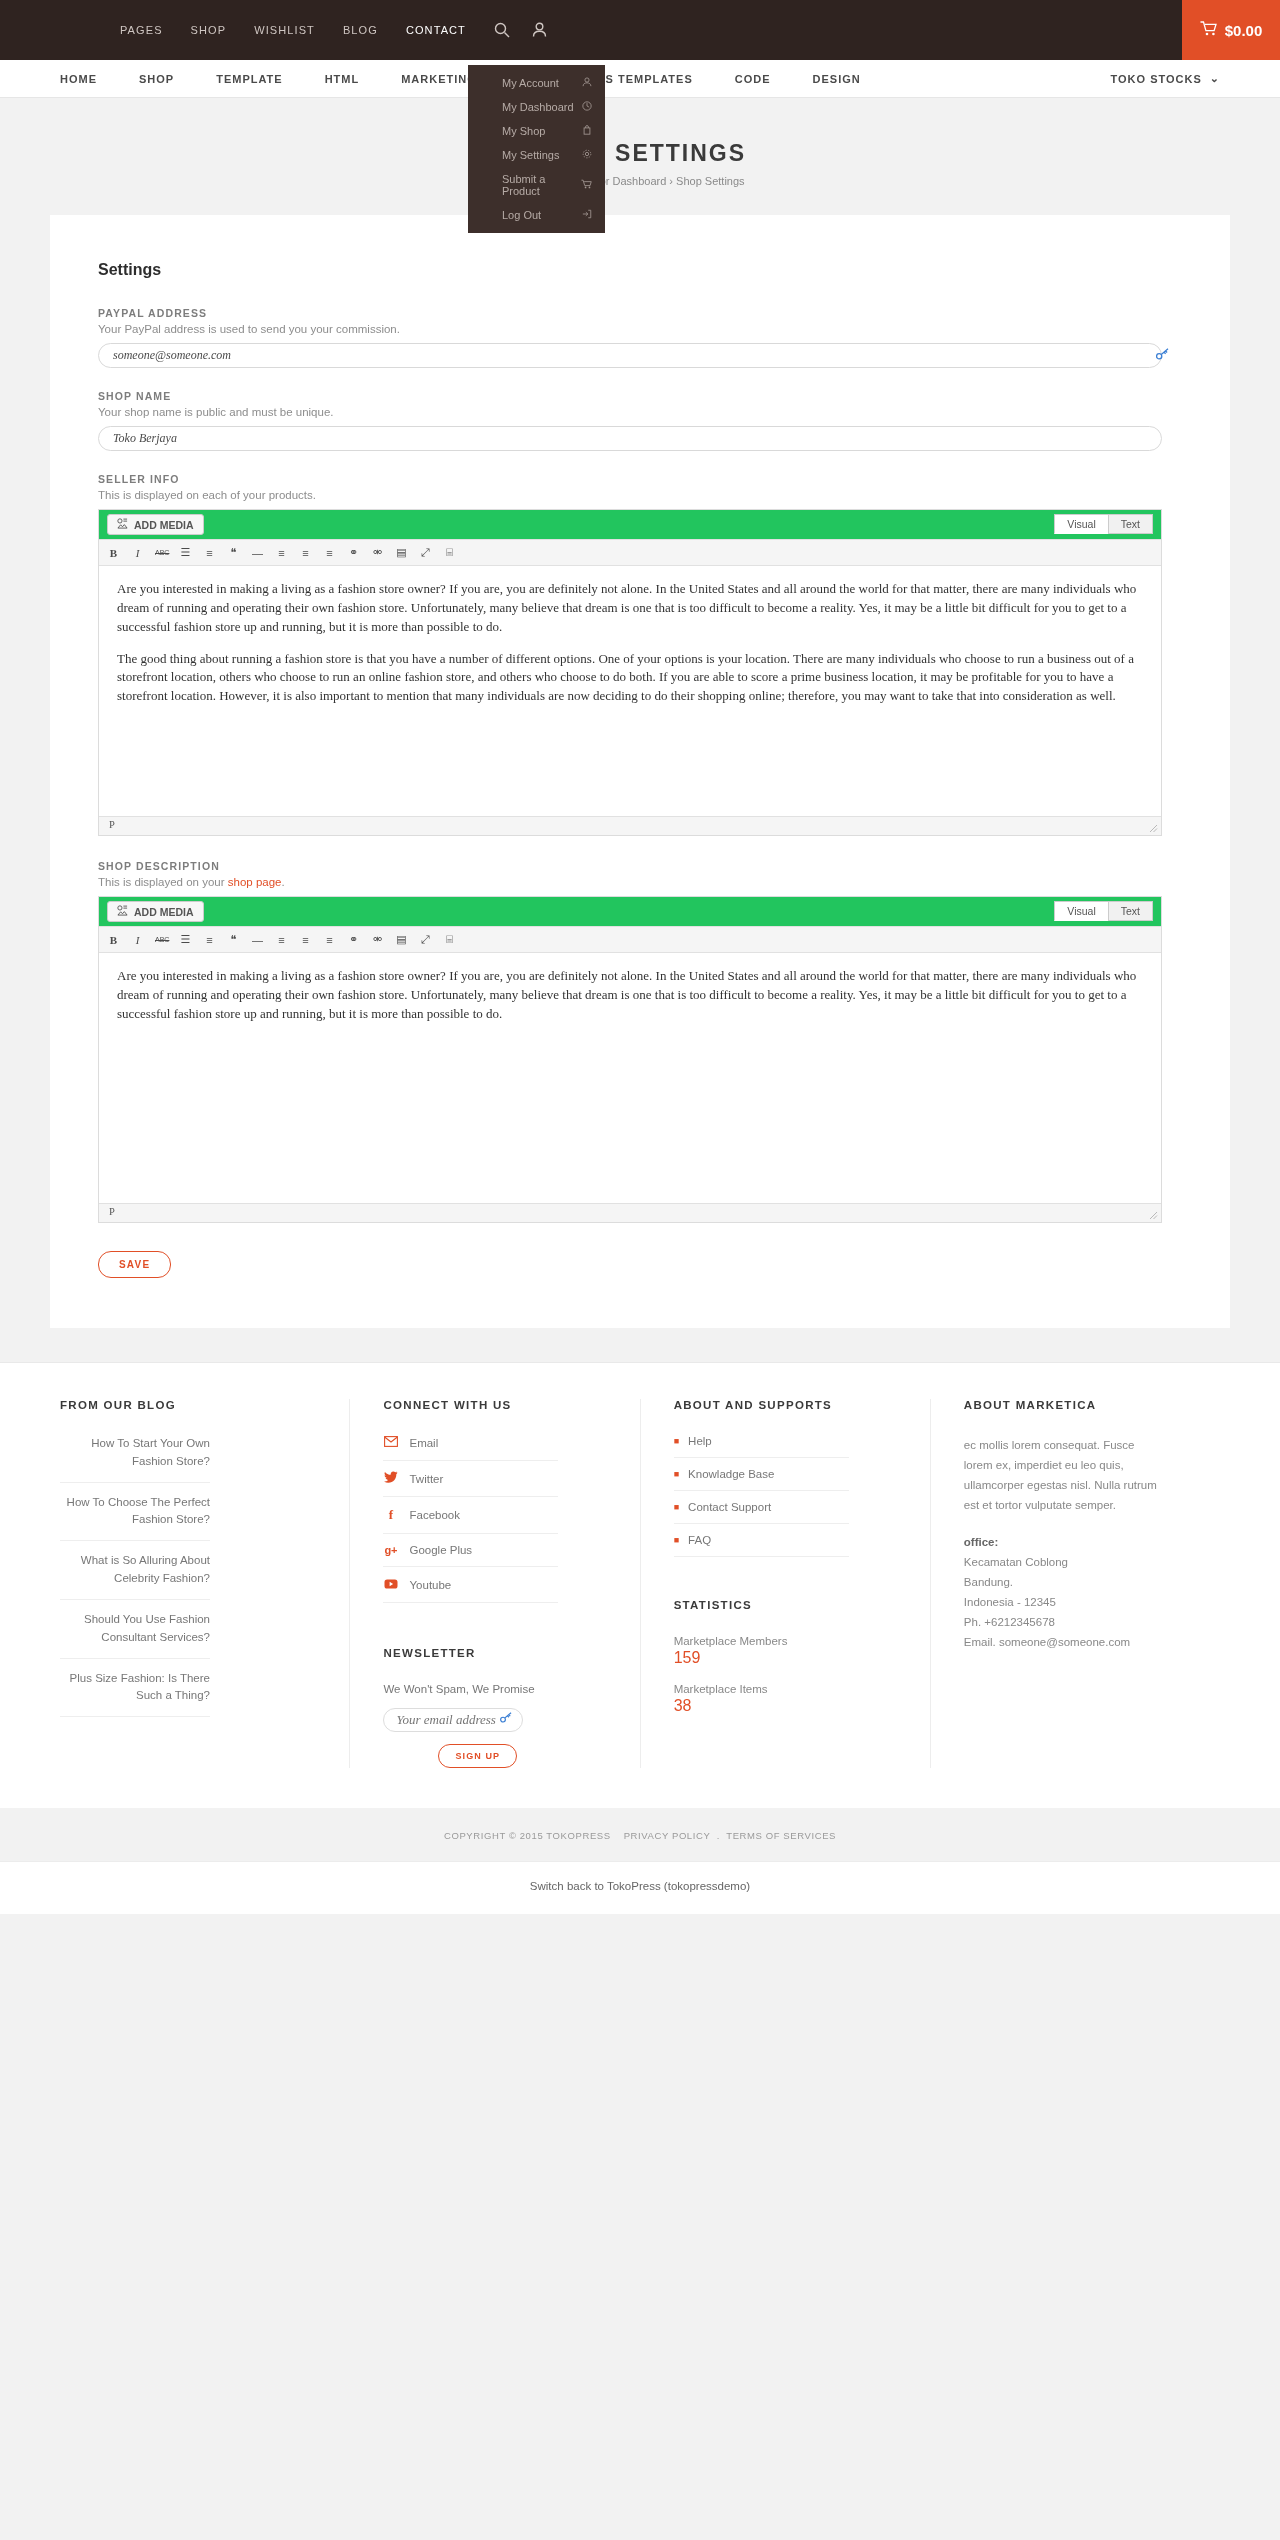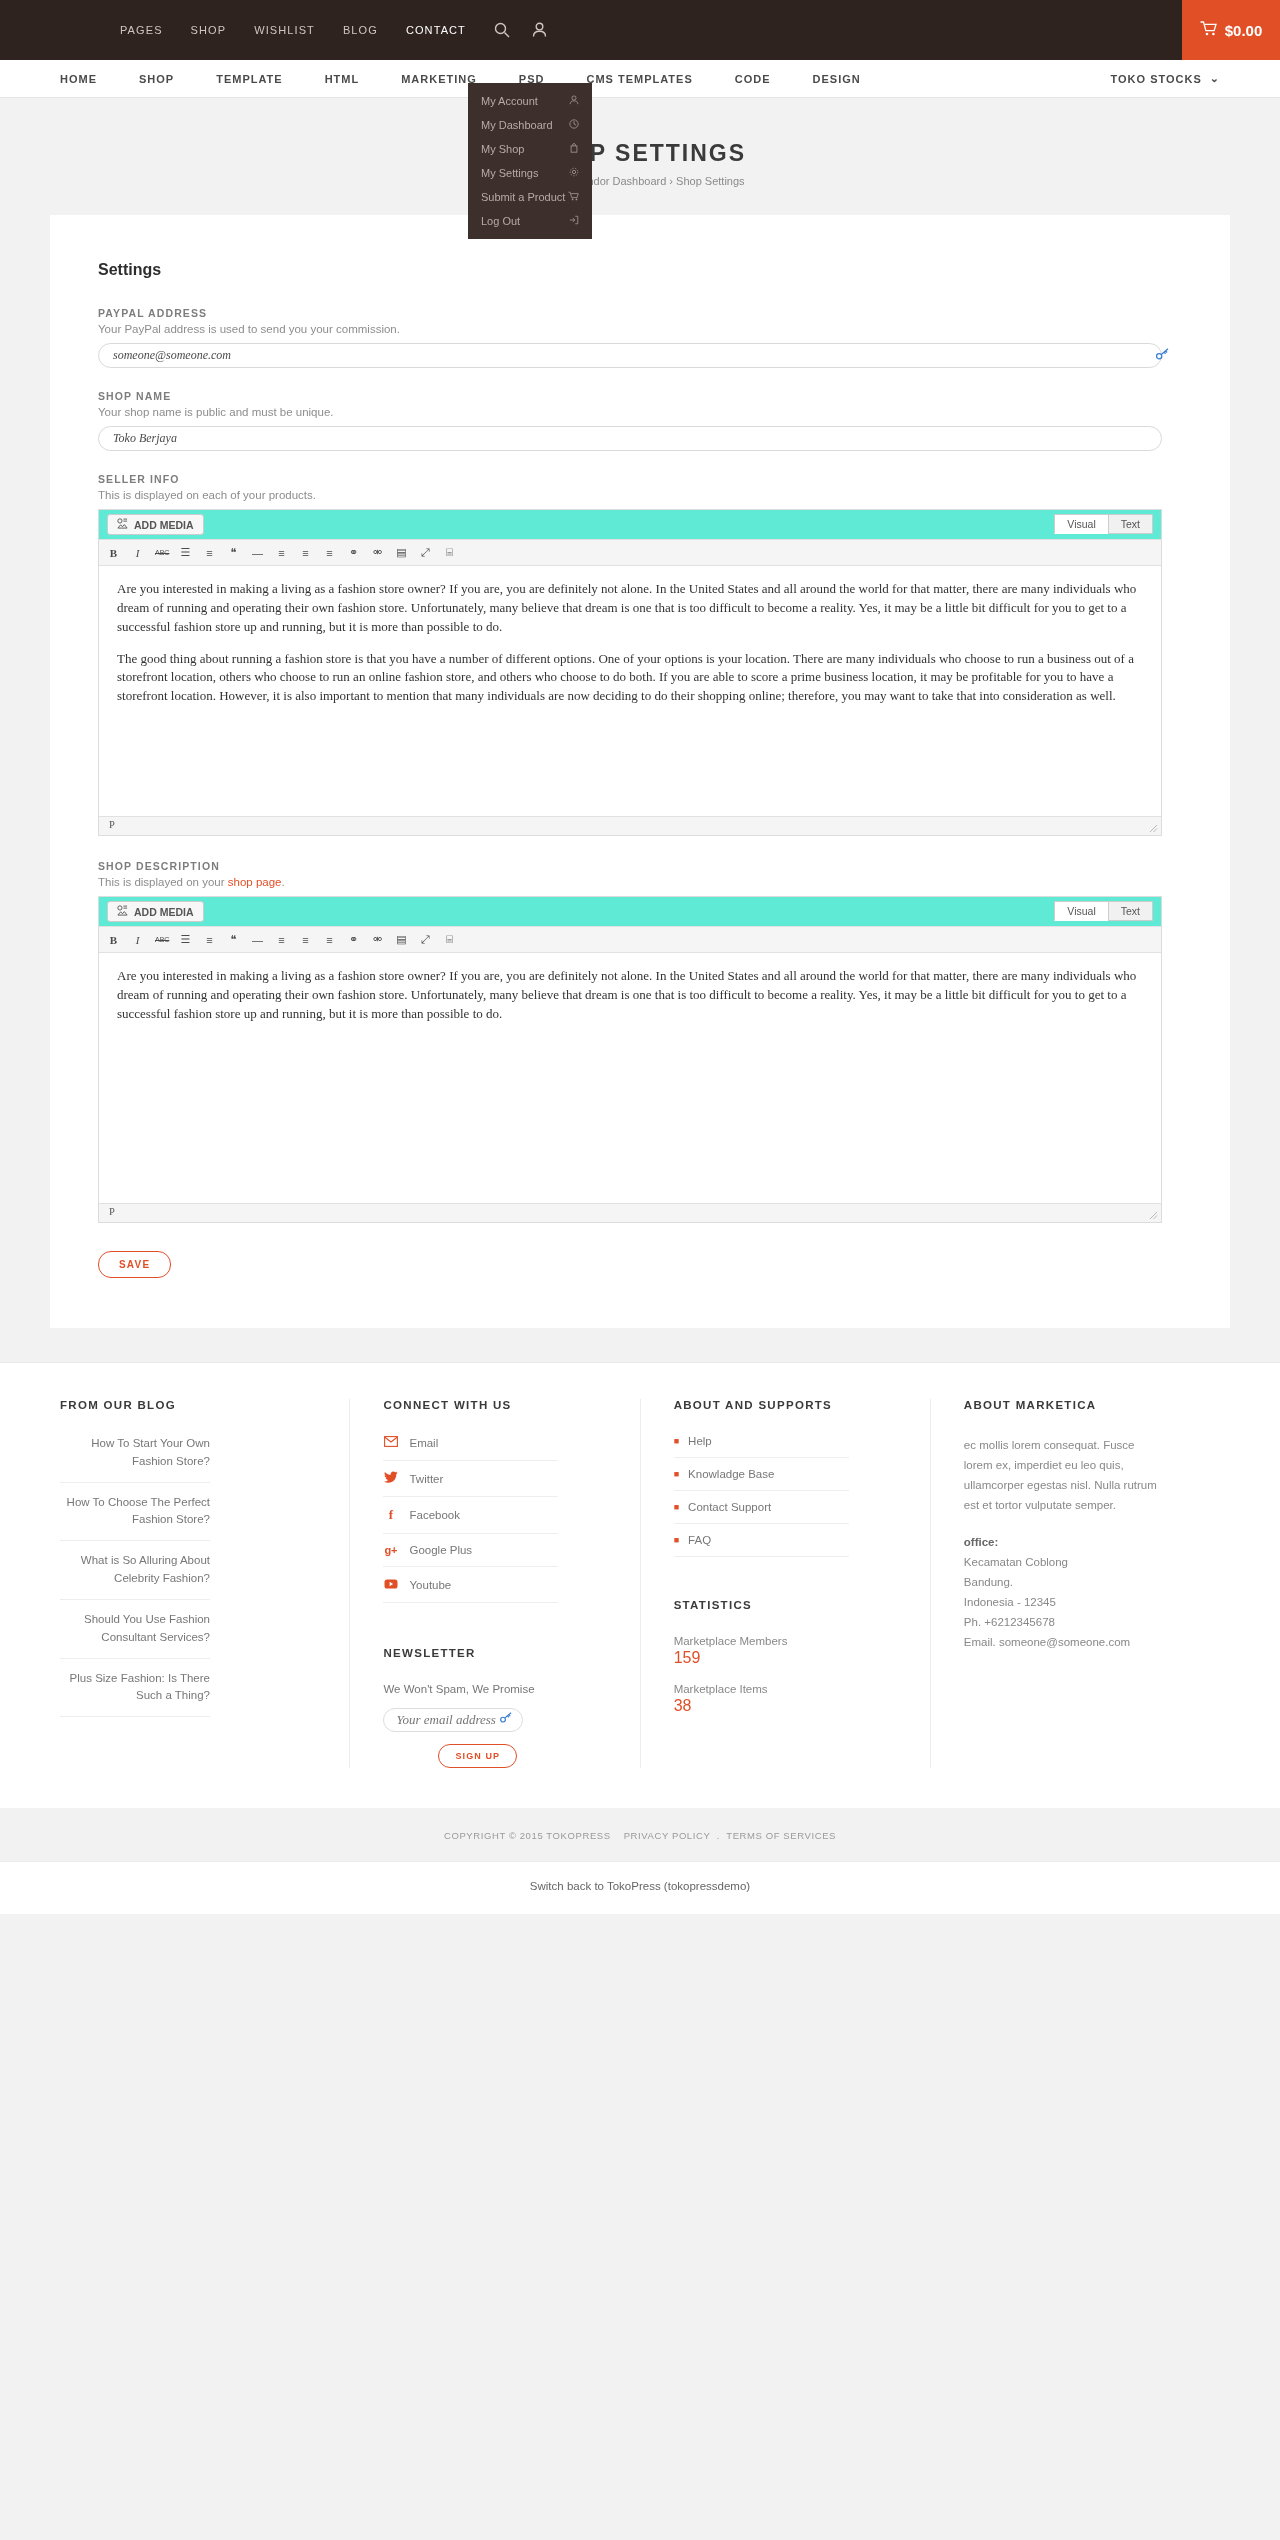--- a/index.html
+++ b/index.html
@@ -100,21 +100,21 @@
   }
   .input-row { position:relative; margin-bottom:22px; }
   .input-key {
     position:absolute; right:12px; top:5px; color:#3b7fd4; font-size:13px;
   }
 
   
   .editor { width:1064px; border:1px solid #dcdcdc; background:#f5f5f5; margin-bottom:6px; }
   .ed-top {
     height:30px; display:flex; align-items:center; padding:0 8px;
-    background:#5eead4; border-bottom:1px solid #e1e1e1; position:relative;
+    background:#22c55e; border-bottom:1px solid #e1e1e1; position:relative;
   }
   .addmedia {
     display:flex; align-items:center; gap:6px; font-size:10.5px; color:#555;
     border:1px solid #ccc; background:#f7f7f7; border-radius:3px;
     padding:3px 9px; font-weight:bold;
   }
   .ed-tabs { position:absolute; right:8px; top:4px; display:flex; }
   .ed-tab {
     font-size:10.5px; padding:3px 12px; border:1px solid #ccc; background:#f1f1f1;
     color:#555; margin-left:-1px;
@@ -252,21 +252,21 @@
     <a href="#">MARKETING</a>
     <a href="#">PSD</a>
     <a href="#">CMS TEMPLATES</a>
     <a href="#">CODE</a>
     <a href="#">DESIGN</a>
     <div class="menu-right">
       <span>TOKO STOCKS</span>
       <span>⌄</span>
     </div>
 
-    <div id="account-dropdown" class="account-menu" style="left:468px; top:23px; width:124px;">
+    <div id="account-dropdown" class="account-menu" style="left:468px; top:5px; width:137px;padding-left:21px;">
       <div class="am-item">
         <span>My Account</span>
         <span class="ic">
           <svg width="10" height="10" viewBox="0 0 12 12">
               <circle cx="6" cy="3.6" r="2.5" fill="none" stroke="#b6aba6" stroke-width="1"></circle>
               <path d="M1.3 11c0-2.6 2-4 4.7-4s4.7 1.4 4.7 4" fill="none" stroke="#b6aba6" stroke-width="1"></path>
             </svg>
         </span>
       </div>
       <div class="am-item">

